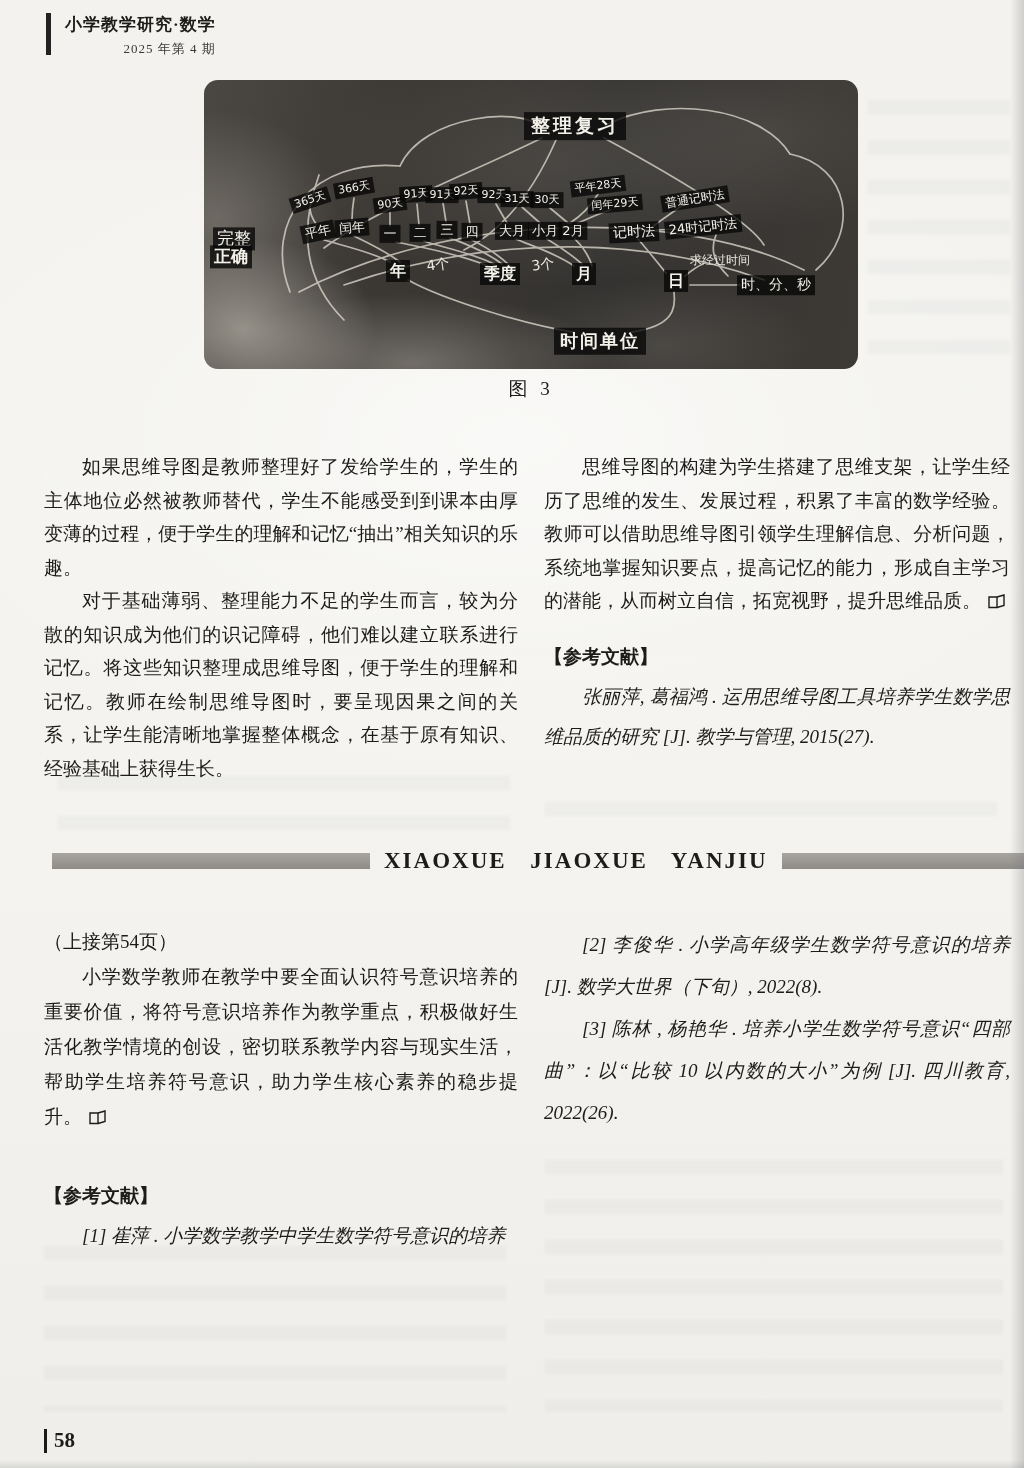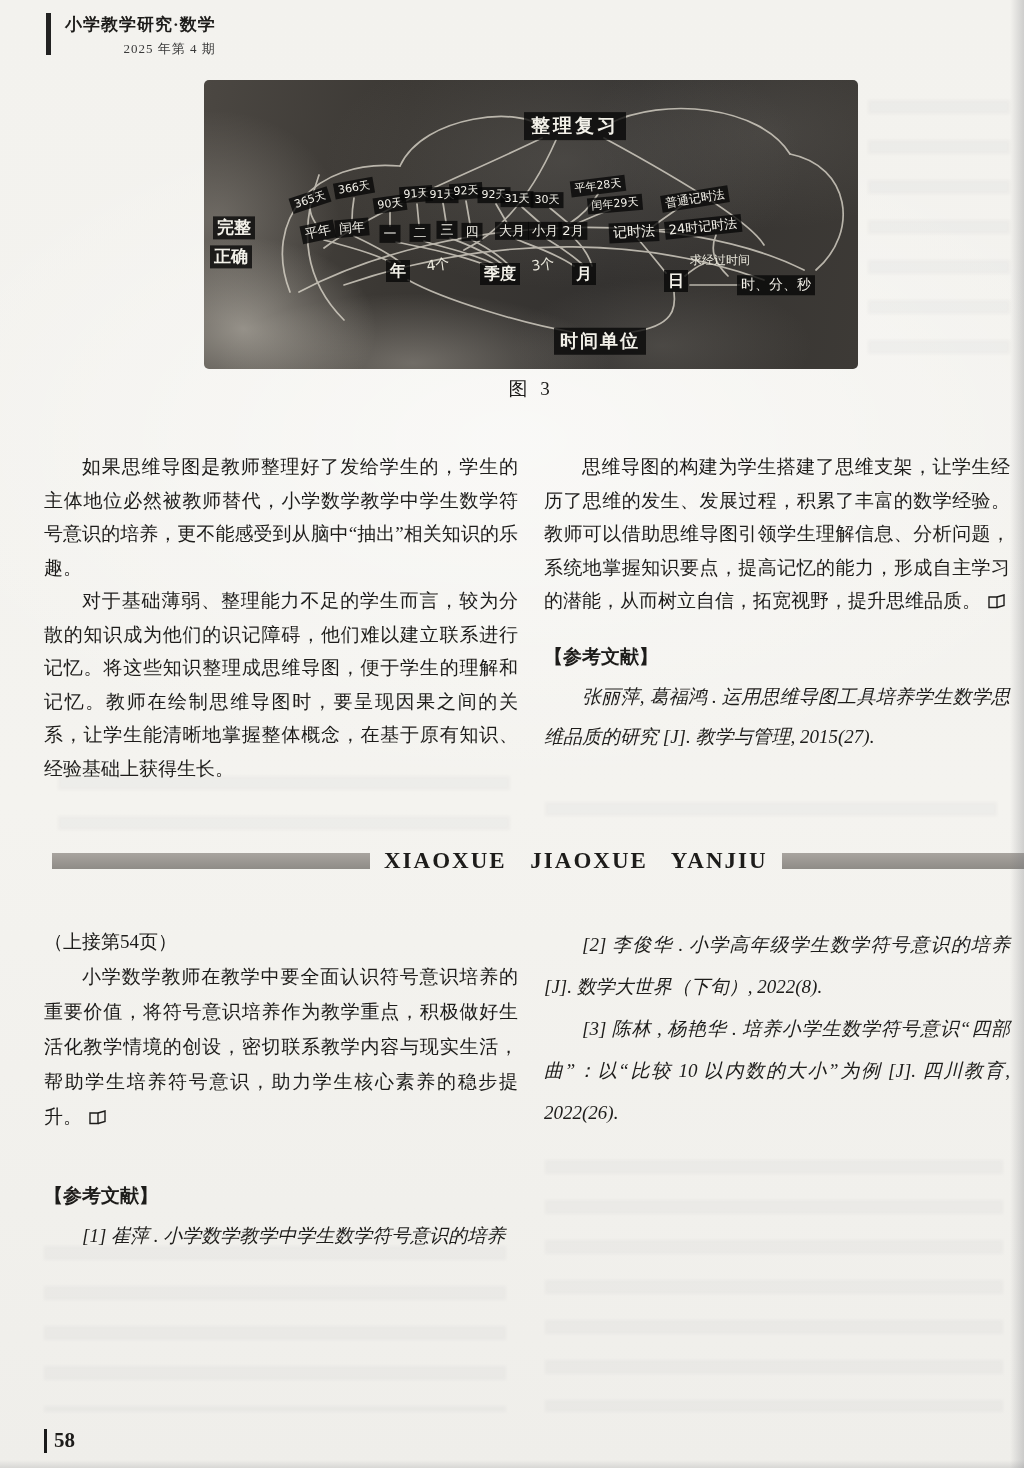--- a/index.html
+++ b/index.html
@@ -14,21 +14,21 @@
   .edge-bottom{position:absolute;left:0;right:0;bottom:0;height:8px;
         background:linear-gradient(to bottom, transparent, rgba(110,112,118,.18));}
 
   
   .hdr{position:absolute;left:46px;top:13px;display:flex;text-align:right;}
   .hdr-bar{width:5px;height:42px;background:#222;margin-right:14px;}
   .hdr-title{font-size:17px;font-weight:bold;letter-spacing:1px;}
   .hdr-issue{font-size:13px;color:#3a3a3a;margin-top:4px;letter-spacing:1px;}
 
   
-  .board{position:absolute;left:204px;top:80px;width:654px;height:289px;border-radius:5px;
+  .board{position:absolute;left:204px;top:80px;width:654px;height:289px;border-radius:14px;
         background:
           radial-gradient(ellipse 190px 130px at 6% 86%, rgba(216,211,200,.55), transparent 70%),
           radial-gradient(ellipse 280px 100px at 32% 98%, rgba(196,190,180,.40), transparent 70%),
           radial-gradient(ellipse 170px 150px at 2% 48%, rgba(180,175,166,.35), transparent 72%),
           radial-gradient(ellipse 320px 170px at 55% 28%, rgba(125,122,116,.28), transparent 75%),
           radial-gradient(ellipse 240px 130px at 86% 18%, rgba(115,112,107,.25), transparent 75%),
           radial-gradient(ellipse 200px 90px at 70% 92%, rgba(150,146,138,.22), transparent 75%),
           linear-gradient(100deg,#4b4742 0%,#3b3834 30%,#343230 62%,#3d3a36 100%);
         overflow:hidden;}
   .board svg{position:absolute;left:0;top:0;}
@@ -132,21 +132,21 @@
         <path d="M481,196 C488,190 494,186 499,184"></path>
         <path d="M486,205 L536,205"></path>
 
         <path d="M368,252 C320,244 240,220 204,200"></path>
         <path d="M428,252 C470,246 472,228 470,212"></path>
       </g>
     </svg>
 
     <span class="bl" style="left:371px;top:46px;transform:translate(-50%,-50%);font-size:19px;font-weight:bold;letter-spacing:3px;padding:2px 7px">整理复习</span>
 
-    <span class="bl" style="left:30px;top:148px;transform:translate(-50%,-50%);font-size:17px;font-weight:bold">完整</span>
+    <span class="bl" style="left:30px;top:159px;transform:translate(-50%,-50%);font-size:17px;font-weight:normal">完整</span>
     <span class="bl" style="left:27px;top:177px;transform:translate(-50%,-50%);font-size:17px;font-weight:bold">正确</span>
 
     <span class="bl" style="left:106px;top:120px;transform:translate(-50%,-50%) rotate(-18deg);font-size:11px">365天</span>
     <span class="bl" style="left:150px;top:108px;transform:translate(-50%,-50%) rotate(-10deg);font-size:11px">366天</span>
     <span class="bl" style="left:186px;top:124px;transform:translate(-50%,-50%) rotate(-8deg);font-size:11px">90天</span>
     <span class="bl" style="left:212px;top:114px;transform:translate(-50%,-50%) rotate(-4deg);font-size:11px">91天</span>
     <span class="bl" style="left:238px;top:115px;transform:translate(-50%,-50%);font-size:11px">91天</span>
     <span class="bl" style="left:262px;top:111px;transform:translate(-50%,-50%) rotate(-4deg);font-size:11px">92天</span>
     <span class="bl" style="left:290px;top:115px;transform:translate(-50%,-50%);font-size:11px">92天</span>
     <span class="bl" style="left:313px;top:119px;transform:translate(-50%,-50%);font-size:11px">31天</span>
@@ -175,21 +175,21 @@
     <span class="bl" style="left:472px;top:201px;transform:translate(-50%,-50%);font-size:16px;font-weight:bold">日</span>
     <span class="bl nobg" style="left:516px;top:180px;transform:translate(-50%,-50%);font-size:12px">求经过时间</span>
     <span class="bl" style="left:572px;top:205px;transform:translate(-50%,-50%);font-size:14px">时、分、秒</span>
 
     <span class="bl" style="left:396px;top:261px;transform:translate(-50%,-50%);font-size:18px;font-weight:bold;letter-spacing:2px;padding:2px 6px">时间单位</span>
   </div>
 
   <div class="caption">图 3</div>
 
   <div class="col" style="left:44px;top:450px;width:474px">
-    <p>如果思维导图是教师整理好了发给学生的，学生的主体地位必然被教师替代，小学数学教学中学生数学符号意识的培养，更不能感受到从脑中“抽出”相关知识的乐趣。</p>
+    <p>如果思维导图是教师整理好了发给学生的，学生的主体地位必然被教师替代，学生不能感受到到课本由厚变薄的过程，便于学生的理解和记忆“抽出”相关知识的乐趣。</p>
     <p>对于基础薄弱、整理能力不足的学生而言，较为分散的知识成为他们的识记障碍，他们难以建立联系进行记忆。将这些知识整理成思维导图，便于学生的理解和记忆。教师在绘制思维导图时，要呈现因果之间的关系，让学生能清晰地掌握整体概念，在基于原有知识、经验基础上获得生长。</p>
   </div>
 
   <div class="col" style="left:544px;top:450px;width:466px">
     <p><span>思维导图的构建为学生搭建了思维支架，让学生经历了思维的发生、发展过程，积累了丰富的数学经验。教师可以借助思维导图引领学生理解信息、分析问题，系统地掌握知识要点，提高记忆的能力，形成自主学习的潜能，从而树立自信，拓宽视野，提升思维品质。</span><svg class="endicon" width="19" height="15" viewBox="0 0 19 15">
           <g fill="none" stroke="#1d1c1a" stroke-width="1.4">
             <path d="M2,3 h8 v10.5 h-8 z"></path>
             <path d="M10,3 l7,-2 v10.5 l-7,2"></path>
           </g>
         </svg></p>

